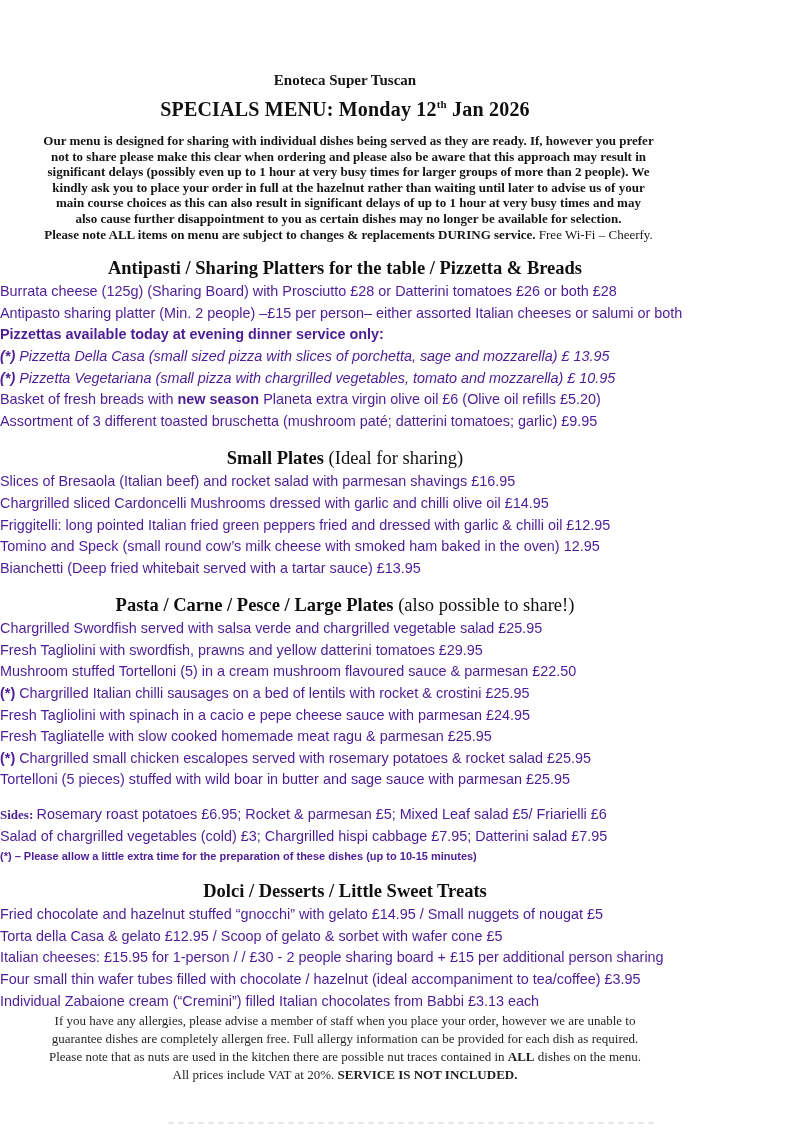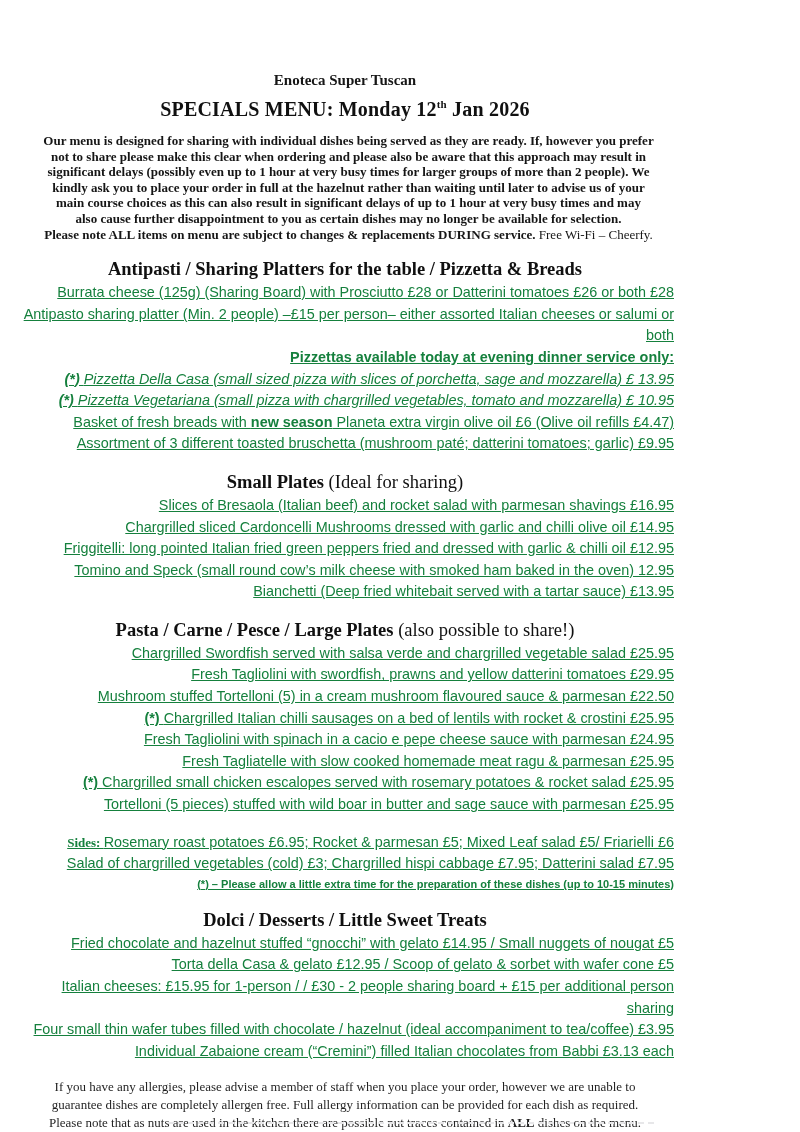--- a/index.html
+++ b/index.html
@@ -4,29 +4,29 @@
 <style>
   html,body{margin:0;padding:0;}
   body{width:800px;height:1132px;background:#ffffff;overflow:hidden;}
   .page{width:690px;height:1132px;position:relative;box-sizing:border-box;padding-top:72px;color:#1b1b1b;background:#ffffff;}
   .restaurant{text-align:center;font-family:"Liberation Serif",serif;font-weight:bold;font-size:15px;line-height:17px;color:#161616;}
   h1.title{text-align:center;font-family:"Liberation Serif",serif;font-weight:bold;font-size:20px;line-height:34px;margin:3px 0 7px;color:#101010;letter-spacing:.2px;}
   h1.title sup{font-size:.55em;line-height:0;}
   .intro-line{text-align:center;font-family:"Liberation Serif",serif;font-size:13px;line-height:15.6px;color:#161616;padding-left:7px;}
   h2.heading{text-align:center;font-family:"Liberation Serif",serif;font-size:18.5px;line-height:23px;font-weight:bold;margin:15px 0 1px;color:#101010;}
   h2.heading .sg-r{font-weight:normal;}
-  .line{text-align:right;font-family:"Liberation Sans",sans-serif;font-size:14.4px;line-height:21.6px;color:#15803d;text-decoration:underline;}
+  .line{text-align:left;font-family:"Liberation Sans",sans-serif;font-size:14.4px;line-height:21.6px;color:#4c1d95;}
   .sg-b{font-weight:bold;}
   .sg-i{font-style:italic;}
   .sg-bi{font-weight:bold;font-style:italic;}
   .line .sg-sb{font-family:"Liberation Serif",serif;font-weight:bold;font-size:13px;}
   .line.subnote{font-size:11px;line-height:18px;}
-  section{margin:16px;}
+  section{margin:0;}
   .sec-sides{margin-top:13px;}
-  #footer{margin-top:13px;}
+  #footer{}
   .footer-line{text-align:center;font-family:"Liberation Serif",serif;font-size:13px;line-height:18px;color:#1f1f1f;}
   .dashes{position:absolute;left:168px;top:1122px;width:486px;border-top:2px dashed #e7e7e9;}
 </style>
 </head>
 <body>
 
 <div class="page">
   <div class="restaurant">Enoteca Super Tuscan</div>
   <h1 class="title"><span>SPECIALS MENU: Monday 12</span><sup>th</sup><span> Jan 2026</span></h1>
   <div id="intro">
@@ -39,21 +39,21 @@
       <div class="intro-line"><span class="sg-b">Please note ALL items on menu are subject to changes &amp; replacements DURING service.</span><span class="sg-r"> Free Wi-Fi – Cheerfy.</span></div>
     </div>
   <div id="sections">
       <section class="sec-antipasti">
         <h2 class="heading"><span class="sg-b">Antipasti / Sharing Platters for the table / Pizzetta &amp; Breads</span></h2>
         <div class="line"><span class="sg-r">Burrata cheese (125g) (Sharing Board) with Prosciutto £28 or Datterini tomatoes £26 or both £28</span></div>
         <div class="line"><span class="sg-r">Antipasto sharing platter (Min. 2 people) –£15 per person– either assorted Italian cheeses or salumi or both</span></div>
         <div class="line"><span class="sg-b">Pizzettas available today at evening dinner service only:</span></div>
         <div class="line"><span class="sg-bi">(*) </span><span class="sg-i">Pizzetta Della Casa (small sized pizza with slices of porchetta, sage and mozzarella) £ 13.95</span></div>
         <div class="line"><span class="sg-bi">(*) </span><span class="sg-i">Pizzetta Vegetariana (small pizza with chargrilled vegetables, tomato and mozzarella) £ 10.95</span></div>
-        <div class="line"><span class="sg-r">Basket of fresh breads with </span><span class="sg-b">new season</span><span class="sg-r"> Planeta extra virgin olive oil £6 (Olive oil refills £4.47)</span></div>
+        <div class="line"><span class="sg-r">Basket of fresh breads with </span><span class="sg-b">new season</span><span class="sg-r"> Planeta extra virgin olive oil £6 (Olive oil refills £5.20)</span></div>
         <div class="line"><span class="sg-r">Assortment of 3 different toasted bruschetta (mushroom paté; datterini tomatoes; garlic) £9.95</span></div>
       </section>
       <section class="sec-small-plates">
         <h2 class="heading"><span class="sg-b">Small Plates </span><span class="sg-r">(Ideal for sharing)</span></h2>
         <div class="line"><span class="sg-r">Slices of Bresaola (Italian beef) and rocket salad with parmesan shavings £16.95</span></div>
         <div class="line"><span class="sg-r">Chargrilled sliced Cardoncelli Mushrooms dressed with garlic and chilli olive oil £14.95</span></div>
         <div class="line"><span class="sg-r">Friggitelli: long pointed Italian fried green peppers fried and dressed with garlic &amp; chilli oil £12.95</span></div>
         <div class="line"><span class="sg-r">Tomino and Speck (small round cow’s milk cheese with smoked ham baked in the oven) 12.95</span></div>
         <div class="line"><span class="sg-r">Bianchetti (Deep fried whitebait served with a tartar sauce) £13.95</span></div>
       </section>

